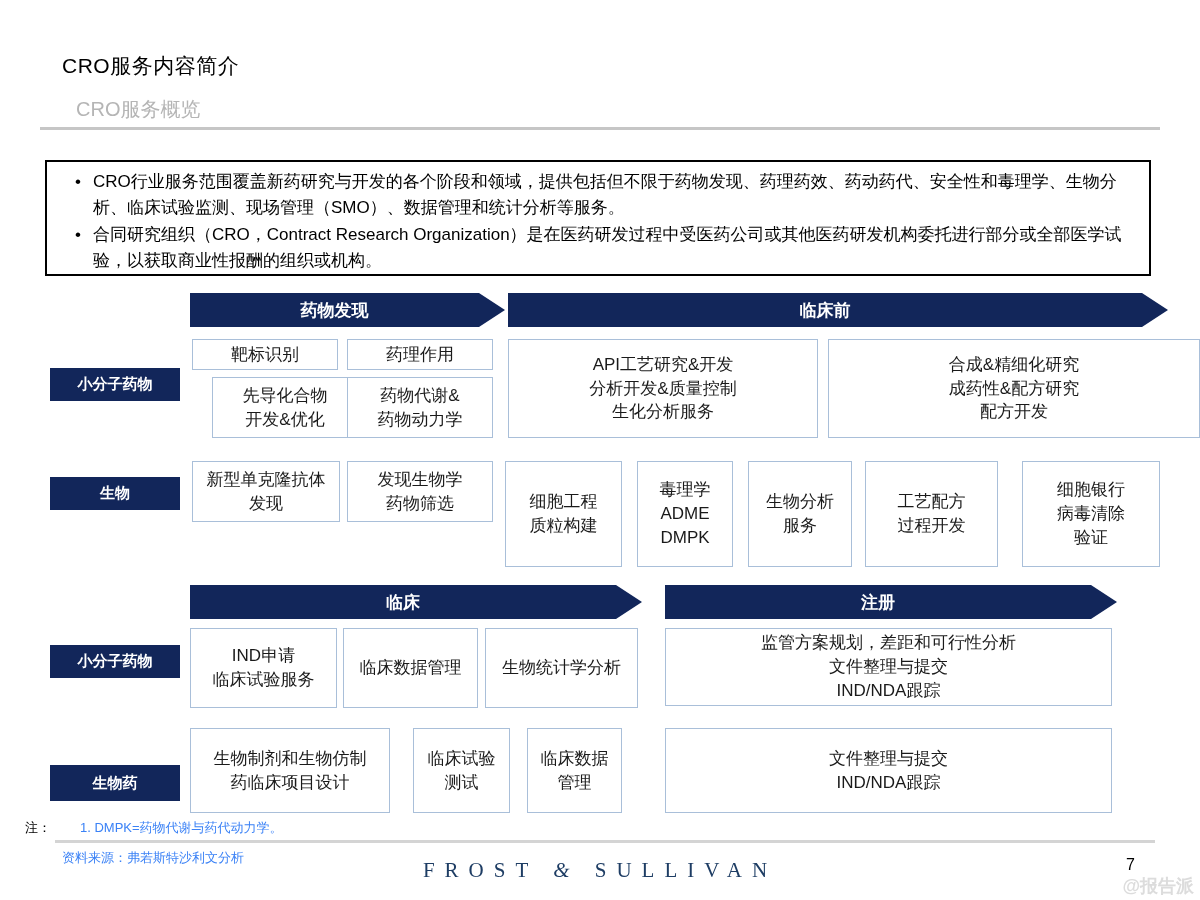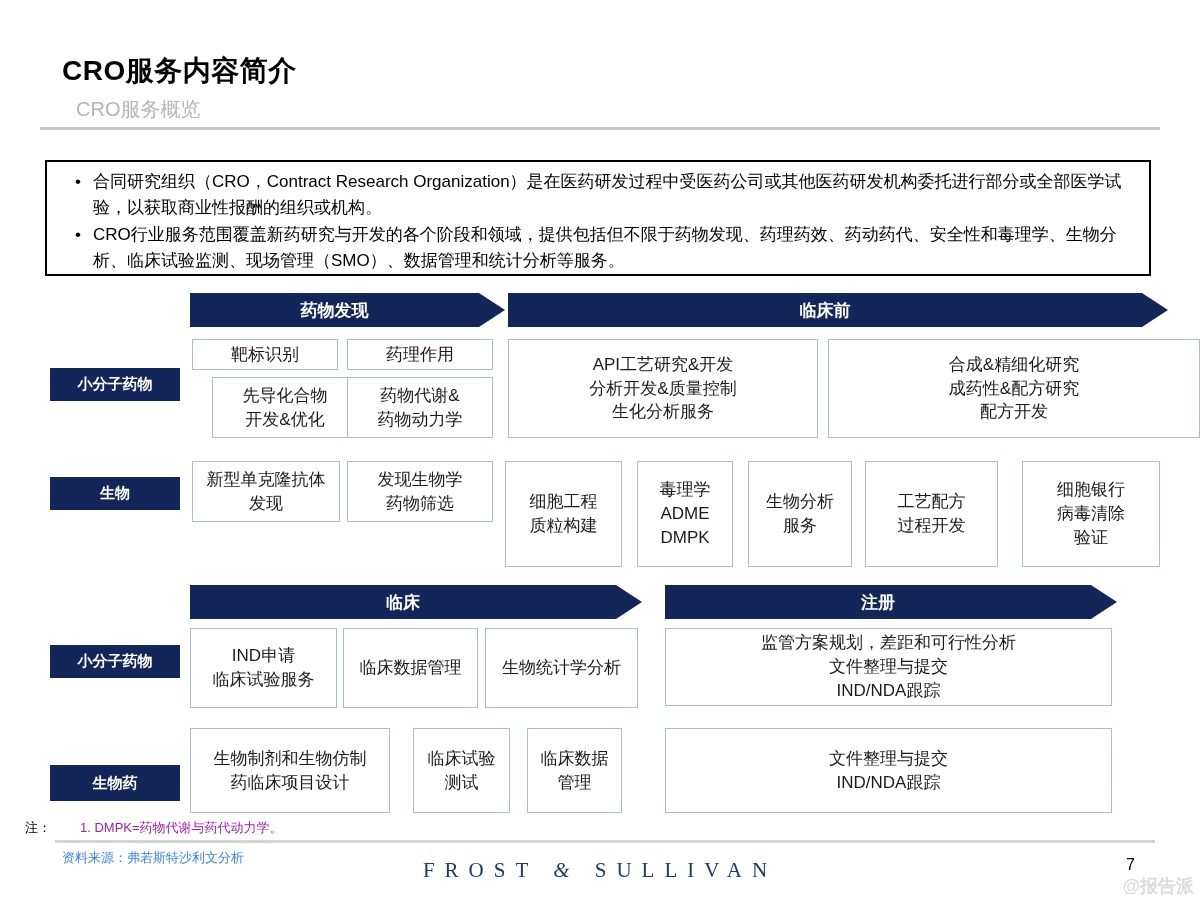--- a/index.html
+++ b/index.html
@@ -10,21 +10,21 @@
     --logo-navy:#1E3D64;
     --watermark-gray:#DCDCDC;
   }
   *{margin:0;padding:0;box-sizing:border-box;}
   body{
     width:1200px;height:900px;position:relative;background:#fff;
     font-family:"Liberation Sans","DejaVu Sans",sans-serif;color:#111;
     overflow:hidden;
   }
   .abs{position:absolute;}
-  .page-title{left:62px;top:52px;font-size:28px;font-weight:bold;color:#000;letter-spacing:0.5px;}
+  .page-title{left:62px;top:52px;font-size:21px;font-weight:normal;color:#000;letter-spacing:0.5px;}
   .page-subtitle{left:76px;top:96px;font-size:20px;font-weight:normal;color:var(--subtitle-gray);}
   .title-rule{left:40px;top:127px;width:1120px;height:3px;background:var(--gray-rule);}
   .intro-box{
     left:45px;top:160px;width:1106px;height:116px;border:2px solid #000;
     padding:7px 16px 7px 28px;font-size:17px;line-height:1.55;color:#000;
   }
   .intro-box ul{list-style:none;}
   .intro-box li{position:relative;padding-left:18px;}
   .intro-box li::before{content:"•";position:absolute;left:0;top:0;}
   .arrow{
@@ -36,43 +36,43 @@
   .row-label{
     background:var(--navy);color:#fff;font-weight:bold;font-size:15px;
     display:flex;align-items:center;justify-content:center;width:130px;height:33px;
   }
   .sbox{
     border:1px solid var(--box-border);background:#fff;color:#1a1a1a;font-size:17px;
     display:flex;align-items:center;justify-content:center;text-align:center;
     white-space:pre-line;line-height:1.4;
   }
   .note-label{left:25px;top:819px;font-size:13px;color:#000;}
-  .note-text{left:80px;top:819px;font-size:13px;color:#a21caf;}
+  .note-text{left:80px;top:819px;font-size:13px;color:#3b82f6;}
   .footer-rule{left:55px;top:840px;width:1100px;height:3px;background:#D4D4D4;}
   .source-text{left:62px;top:849px;font-size:13px;color:#3b82f6;}
   .logo{
     left:420px;top:858px;width:360px;text-align:center;color:var(--logo-navy);
     font-family:"Liberation Serif","DejaVu Serif",serif;font-size:21px;letter-spacing:10px;
     white-space:nowrap;
   }
   .logo .amp{font-style:italic;font-family:"Liberation Serif",serif;letter-spacing:10px;}
   .page-number{left:1126px;top:856px;font-size:16px;color:#000;}
   .watermark{right:6px;bottom:2px;font-size:18px;font-weight:bold;color:var(--watermark-gray);}
 </style>
 </head>
 <body>
 
 <div class="abs page-title">CRO服务内容简介</div>
 <div class="abs page-subtitle">CRO服务概览</div>
 <div class="abs title-rule"></div>
 
 <div class="abs intro-box">
   <ul>
+    <li>CRO行业服务范围覆盖新药研究与开发的各个阶段和领域，提供包括但不限于药物发现、药理药效、药动药代、安全性和毒理学、生物分析、临床试验监测、现场管理（SMO）、数据管理和统计分析等服务。</li>
     <li>合同研究组织（CRO，Contract Research Organization）是在医药研发过程中受医药公司或其他医药研发机构委托进行部分或全部医学试验，以获取商业性报酬的组织或机构。</li>
-    <li>CRO行业服务范围覆盖新药研究与开发的各个阶段和领域，提供包括但不限于药物发现、药理药效、药动药代、安全性和毒理学、生物分析、临床试验监测、现场管理（SMO）、数据管理和统计分析等服务。</li>
   </ul>
 </div>
 
 <div class="abs arrow" style="left:190px;top:293px;width:315px;">药物发现</div>
 <div class="abs arrow" style="left:508px;top:293px;width:660px;">临床前</div>
 
 <div class="abs row-label" style="left:50px;top:368px;">小分子药物</div>
 <div class="abs sbox" style="left:192px;top:339px;width:146px;height:31px;">靶标识别</div>
 <div class="abs sbox" style="left:347px;top:339px;width:146px;height:31px;">药理作用</div>
 <div class="abs sbox" style="left:192px;top:377px;width:146px;height:61px;margin-left:20px;">先导化合物

